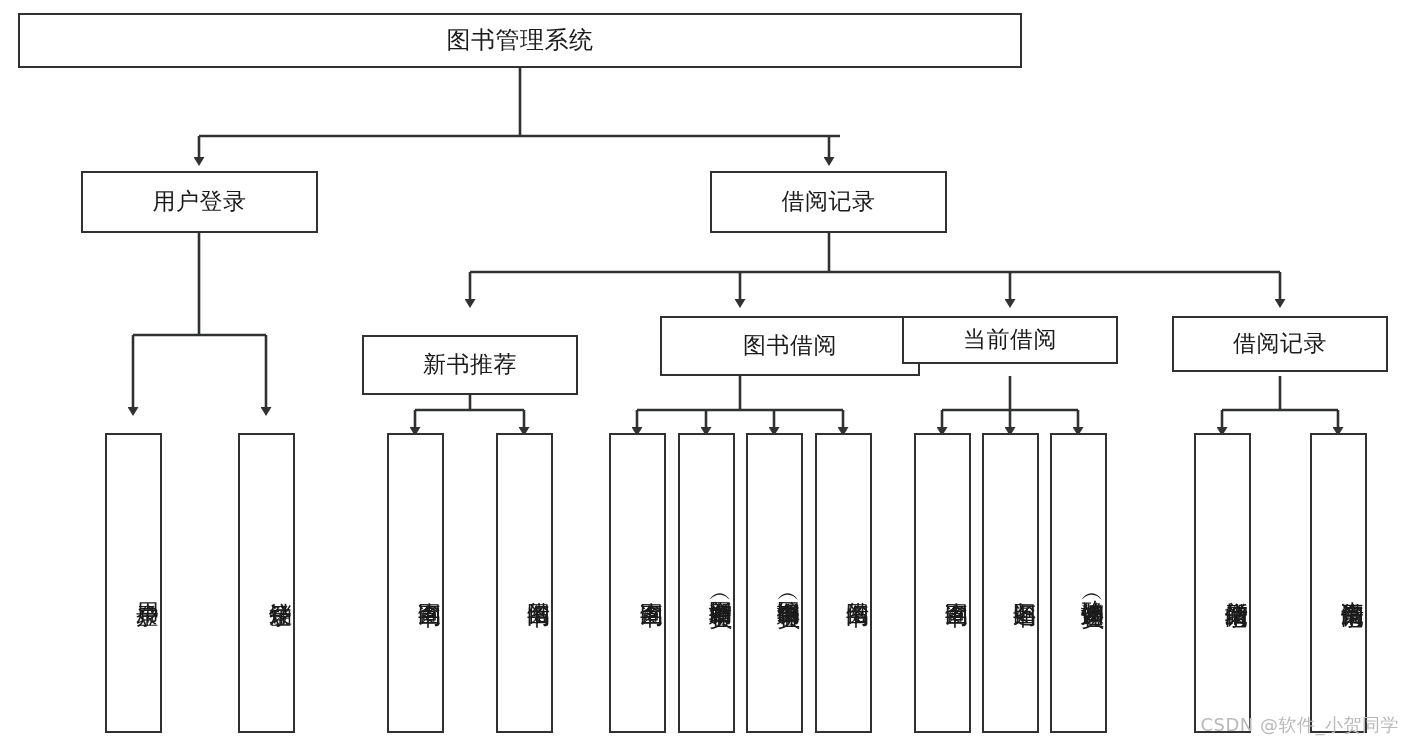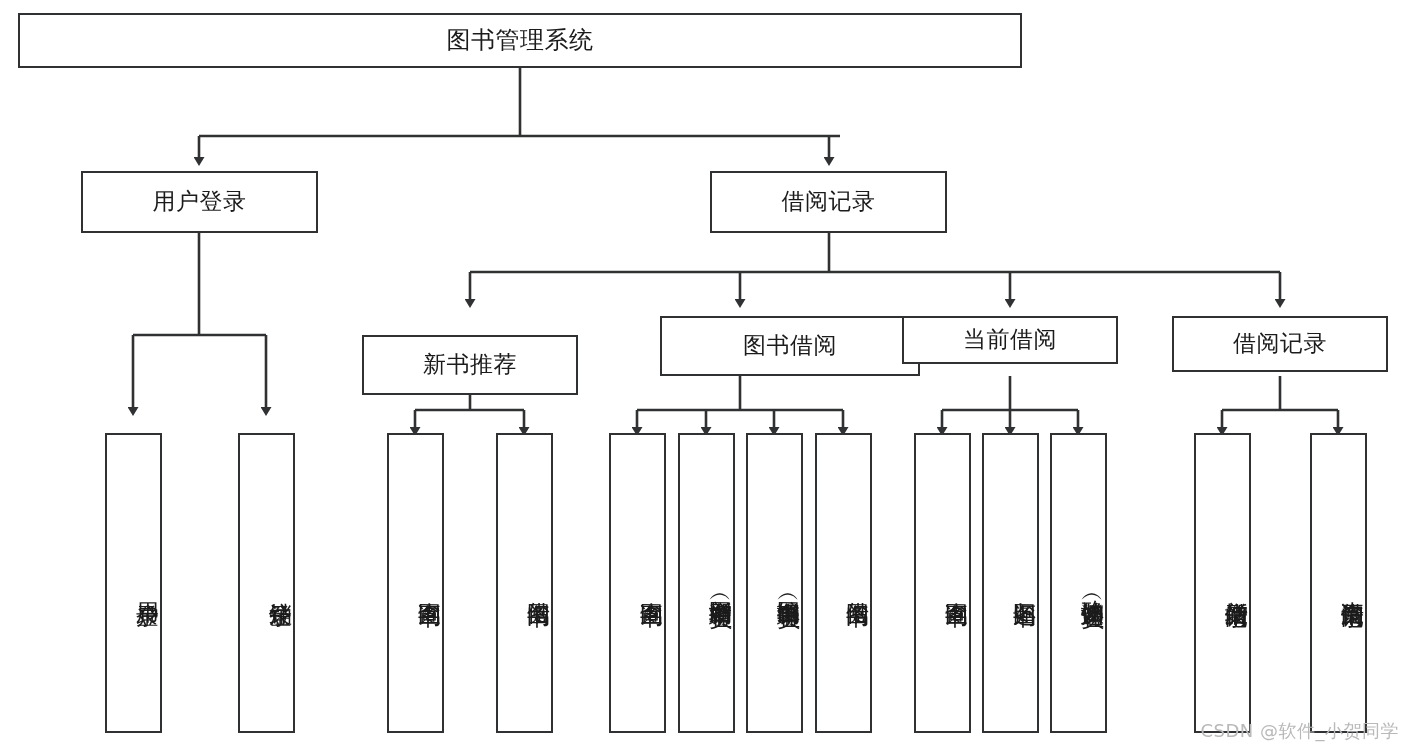--- a/index.html
+++ b/index.html
@@ -56,21 +56,21 @@
   }
   .node.vert .vlabel {
     display: block;
     writing-mode: vertical-rl;
     text-orientation: upright;
     line-height: 1.05;
   }
   .watermark {
     position: absolute;
     right: 6px;
-    bottom: 4px;
+    bottom: 10px;
     font-size: 18px;
     color: #b9b9b9;
     white-space: nowrap;
     letter-spacing: 0.5px;
   }
 </style>
 </head>
 <body>
 
 <div id="canvas">

